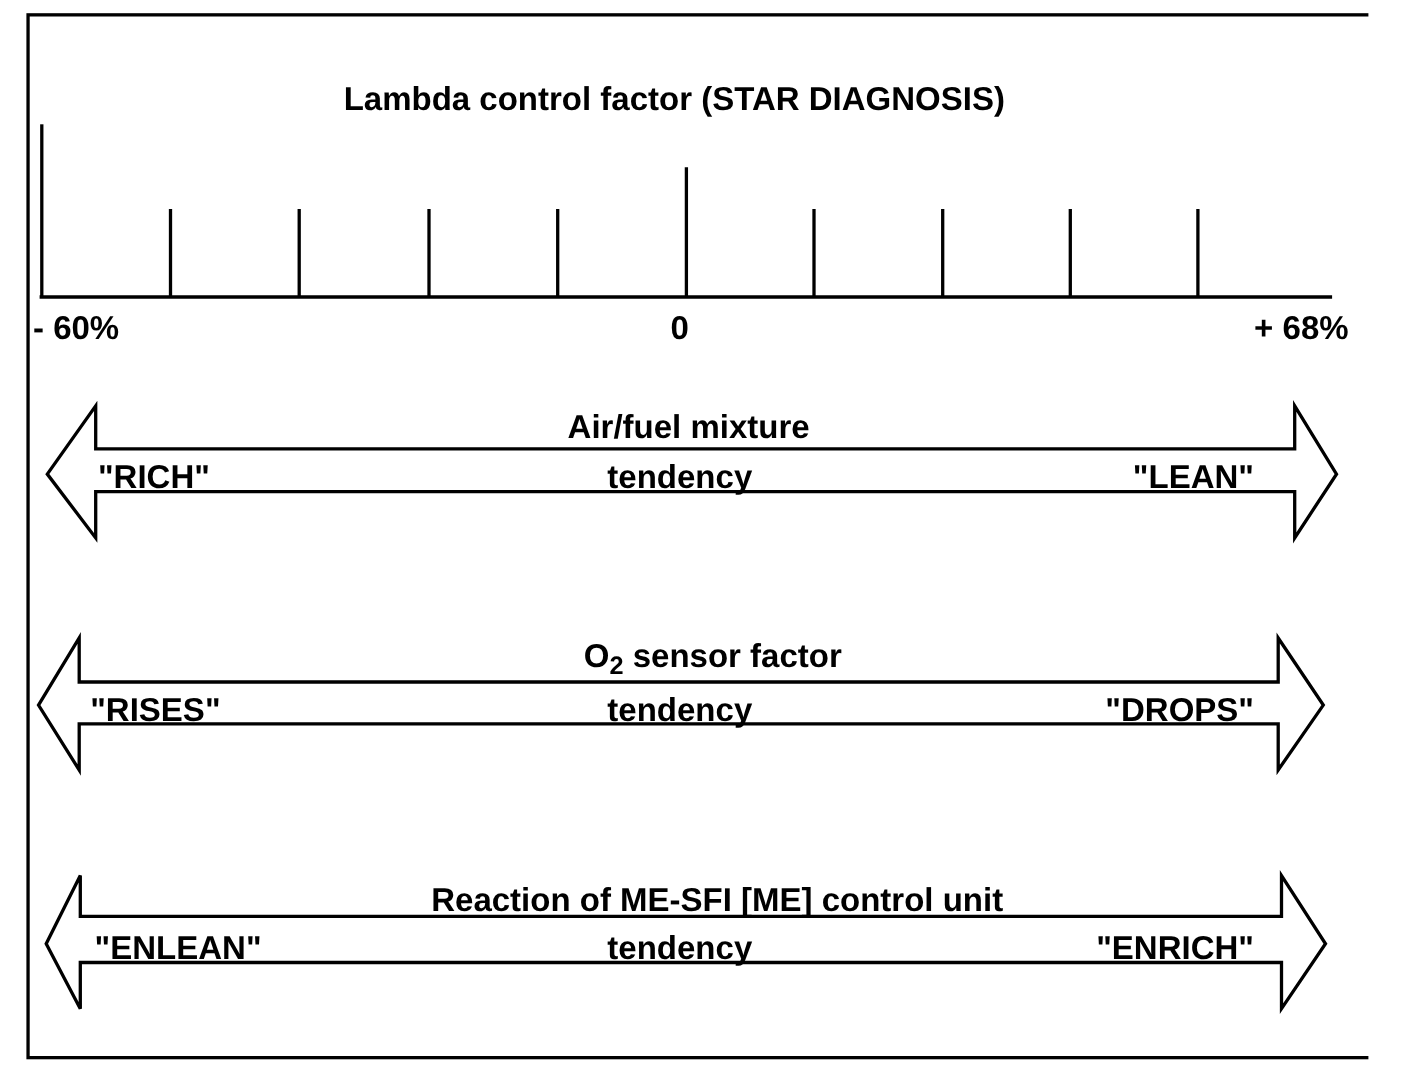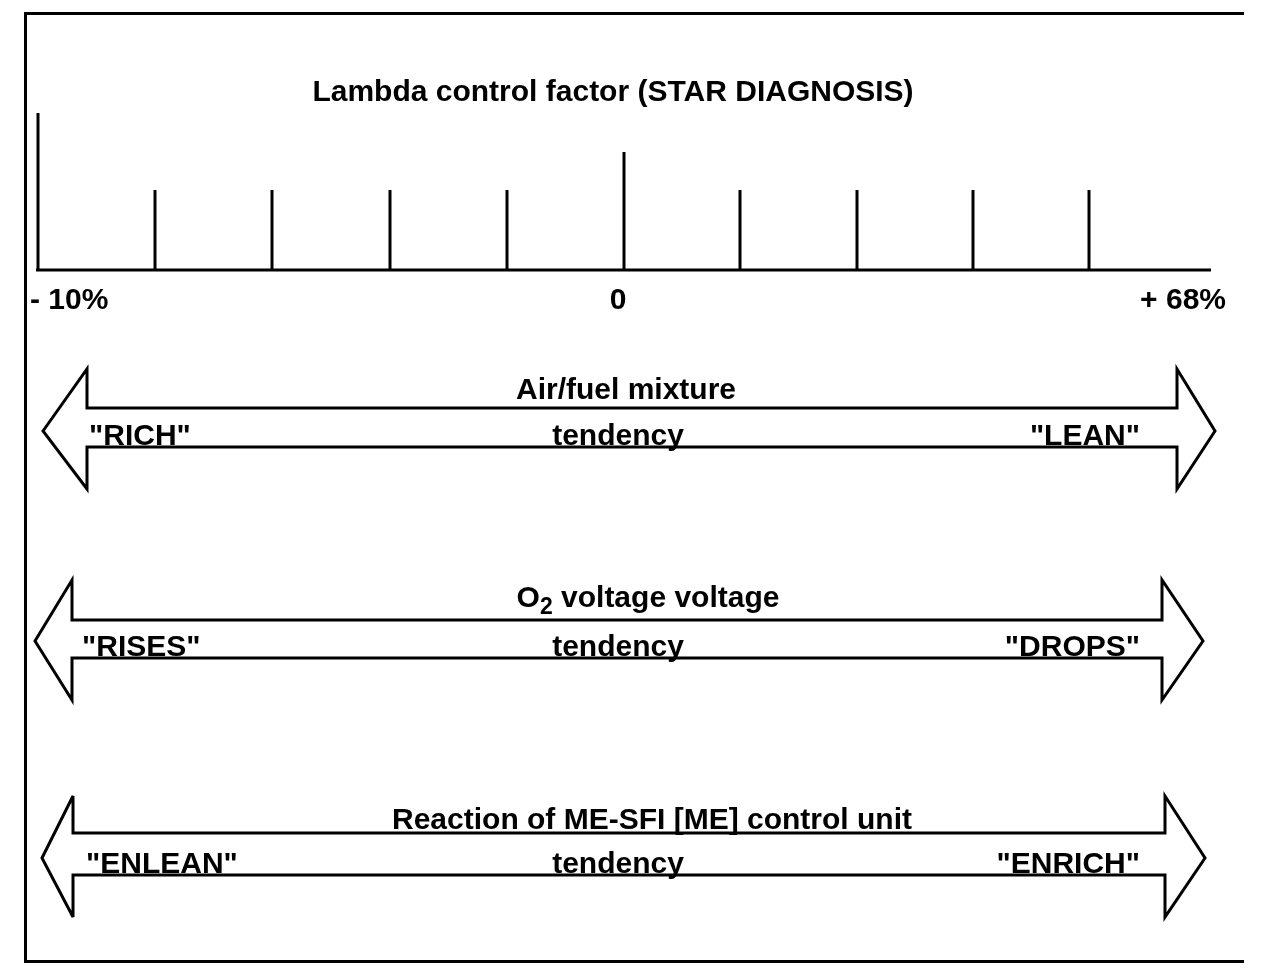--- a/index.html
+++ b/index.html
@@ -67,30 +67,30 @@
       <line x1="973" y1="190" x2="973" y2="270"></line>
       <line x1="1089" y1="190" x2="1089" y2="270"></line>
     </g>
 
     <polygon fill="#ffffff" stroke="#000000" stroke-width="3" stroke-linejoin="miter" points="43,431 87,369 87,408 1177,408 1177,369 1215,431 1177,489 1177,447 87,447 87,489"></polygon>
     <polygon fill="#ffffff" stroke="#000000" stroke-width="3" stroke-linejoin="miter" points="35,641 72,580 72,620 1162,620 1162,580 1203,641 1162,700 1162,658 72,658 72,700"></polygon>
     <polygon fill="#ffffff" stroke="#000000" stroke-width="3" stroke-linejoin="miter" points="42,858 73,796 73,833 1165,833 1165,796 1205,858 1165,917 1165,875 73,875 73,917"></polygon>
   </svg>
 
   <div class="t center" style="left:613px; top:76px;">Lambda control factor (STAR DIAGNOSIS)</div>
-  <div class="t" style="left:30px; top:284px;">- 10%</div>
+  <div class="t" style="left:30px; top:284px;">- 60%</div>
   <div class="t center" style="left:618px; top:284px;">0</div>
   <div class="t rightalign" style="left:1226px; top:284px;">+ 68%</div>
 
   <div class="t center" style="left:626px; top:374px;"><span>Air/fuel mixture</span><span class="subsc"></span><span></span></div>
   <div class="t" style="left:89px; top:420px;">"RICH"</div>
   <div class="t center" style="left:618px; top:420px;">tendency</div>
   <div class="t rightalign" style="left:1140px; top:420px;">"LEAN"</div>
 
-  <div class="t center" style="left:648px; top:582px;"><span>O</span><span class="subsc">2</span><span> voltage voltage</span></div>
+  <div class="t center" style="left:648px; top:582px;"><span>O</span><span class="subsc">2</span><span> sensor factor</span></div>
   <div class="t" style="left:82px; top:631px;">"RISES"</div>
   <div class="t center" style="left:618px; top:631px;">tendency</div>
   <div class="t rightalign" style="left:1140px; top:631px;">"DROPS"</div>
 
   <div class="t center" style="left:628px; top:804px;margin-left:24px;"><span>Reaction of ME-SFI [ME] control unit</span><span class="subsc"></span><span></span></div>
   <div class="t" style="left:86px; top:848px;">"ENLEAN"</div>
   <div class="t center" style="left:618px; top:848px;">tendency</div>
   <div class="t rightalign" style="left:1140px; top:848px;">"ENRICH"</div>
 
 </div>

